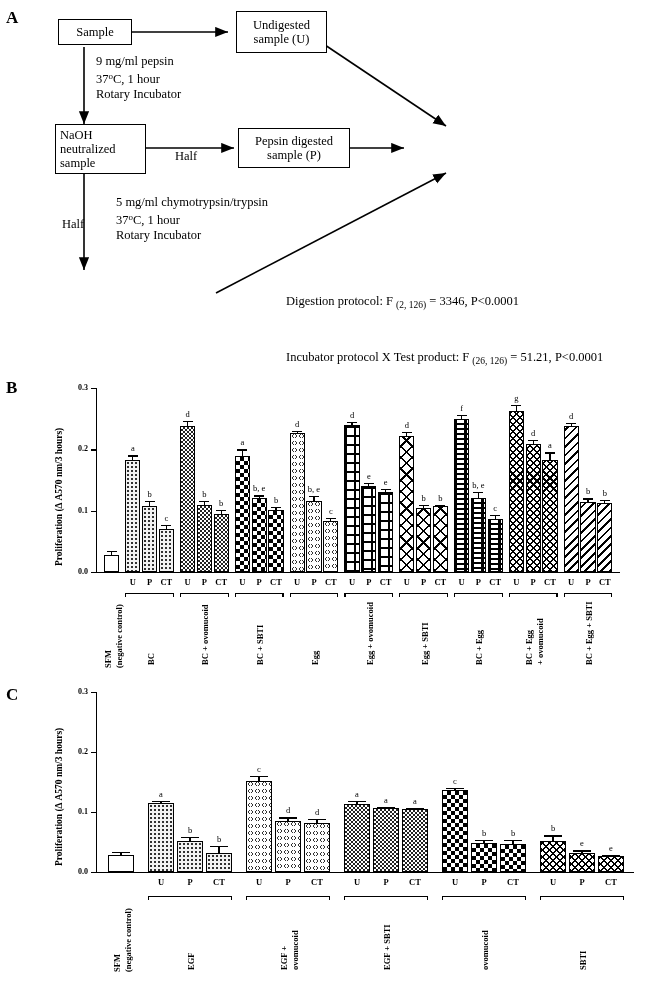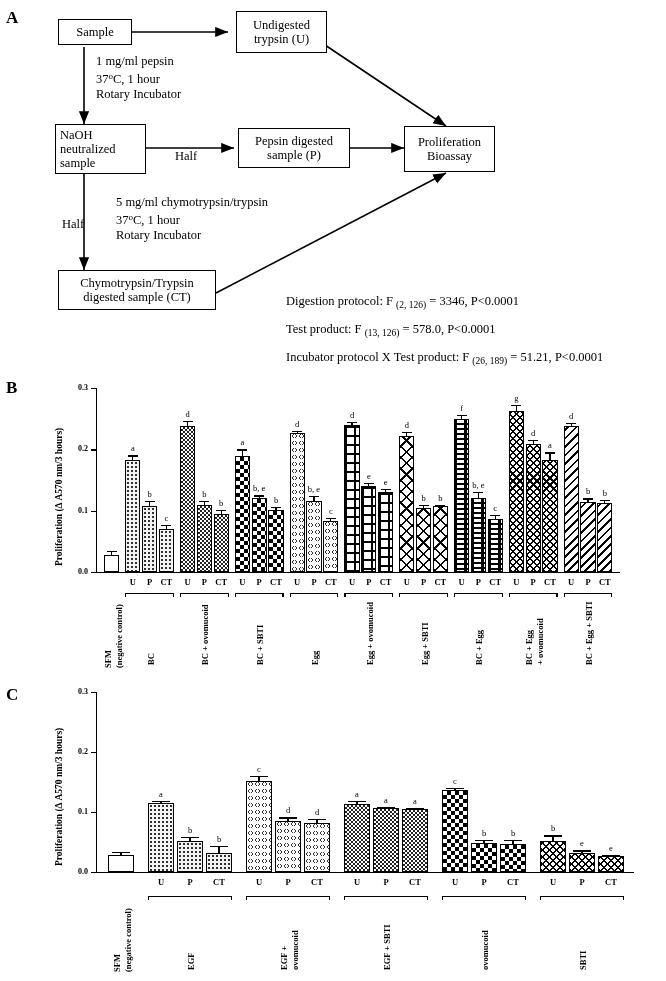--- a/index.html
+++ b/index.html
@@ -162,59 +162,52 @@
     <line x1="349" y1="148" x2="404" y2="148" stroke="#000" stroke-width="1.6" marker-end="url(#ah)"></line>
 
     <line x1="325" y1="45" x2="446" y2="126" stroke="#000" stroke-width="1.6" marker-end="url(#ah)"></line>
 
     <line x1="216" y1="293" x2="446" y2="173" stroke="#000" stroke-width="1.6" marker-end="url(#ah)"></line>
   </svg>
 
   <div class="fbox" style="left:58px; top:19px; width:74px; height:26px;">Sample</div>
 
   <div class="fbox" style="left:236px; top:11px; width:91px; height:42px; white-space:pre-line;">Undigested
-trypsin (U)</div>
+sample (U)</div>
 
   <div class="fbox" style="left:238px; top:128px; width:112px; height:40px; white-space:pre-line;">Pepsin digested
 sample (P)</div>
 
   <div class="fbox" style="left:55px; top:124px; width:91px; height:50px; white-space:pre-line; text-align:left; justify-content:flex-start;">NaOH
 neutralized
 sample</div>
 
-  <div class="fbox" style="left:58px; top:270px; width:158px; height:40px; white-space:pre-line;">Chymotrypsin/Trypsin
-digested sample (CT)</div>
-
-  <div class="fbox" style="left:404px; top:126px; width:91px; height:46px; white-space:pre-line;">Proliferation
-Bioassay</div>
+
 
   <div class="flab" style="left:96px; top:54px;">
-    <div>1 mg/ml pepsin</div>
+    <div>9 mg/ml pepsin</div>
     <div><span>37</span><span class="sup">o</span><span>C, 1 hour</span></div>
     <div>Rotary Incubator</div>
   </div>
 
   <div class="flab" style="left:175px; top:149px;">Half</div>
 
   <div class="flab" style="left:62px; top:217px;">Half</div>
 
   <div class="flab" style="left:116px; top:195px;">
     <div>5 mg/ml chymotrypsin/trypsin</div>
     <div><span>37</span><span class="sup">o</span><span>C, 1 hour</span></div>
     <div>Rotary Incubator</div>
   </div>
 
   <div class="statline" style="left:286px; top:294px;">
     <span>Digestion protocol: F</span> <span class="sub">(2, 126)</span> <span>= 3346,</span>&nbsp;<span>P&lt;0.0001</span>
   </div>
-  <div class="statline" style="left:286px; top:322px;">
-    <span>Test product: F</span> <span class="sub">(13, 126)</span> <span>= 578.0,</span>&nbsp;<span>P&lt;0.0001</span>
-  </div>
   <div class="statline" style="left:286px; top:350px;">
-    <span>Incubator protocol X Test product: F</span> <span class="sub">(26, 189)</span> <span>= 51.21,</span>&nbsp;<span>P&lt;0.0001</span>
+    <span>Incubator protocol X Test product: F</span> <span class="sub">(26, 126)</span> <span>= 51.21,</span>&nbsp;<span>P&lt;0.0001</span>
   </div>
 </div>
 
 <div class="panel-letter" style="left:6px; top:378px;">B</div>
 <div id="chartB" class="chart-wrap" style="left:0; top:375px; width:666px; height:300px;">
     <div class="axis-line" style="left: 96px; top: 13px; width: 1.4px; height: 185px;"></div>
     <div class="tick" style="left: 91px; top: 197px;"></div>
     <div class="tick-lab" style="left: 62px; top: 192px;">0.0</div>
     <div class="tick" style="left: 91px; top: 135.667px;"></div>
     <div class="tick-lab" style="left: 62px; top: 130.667px;">0.1</div>

